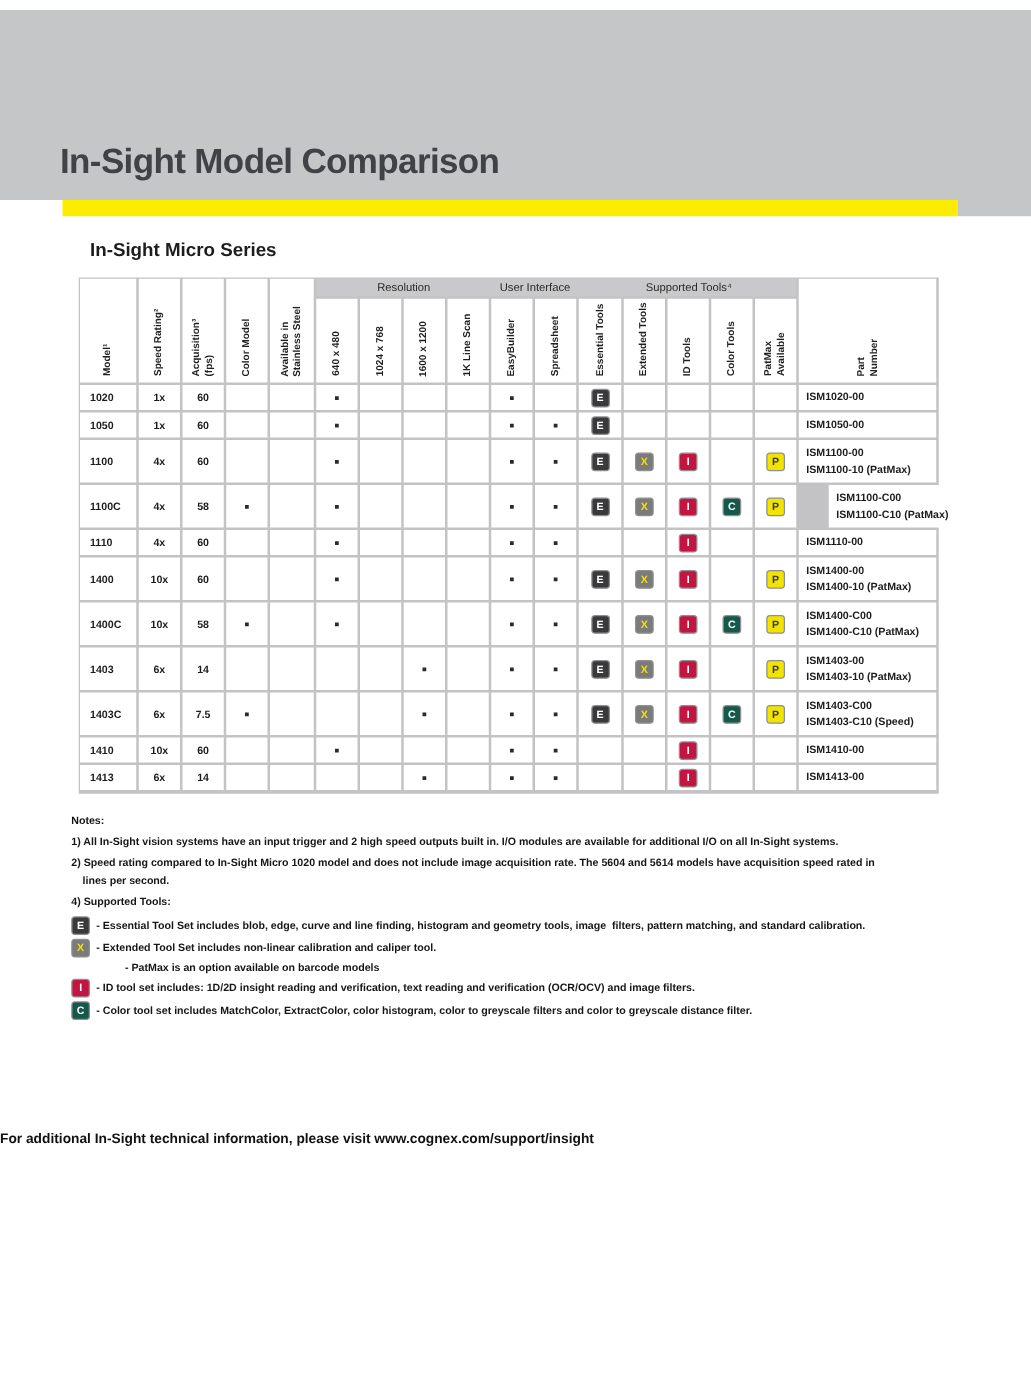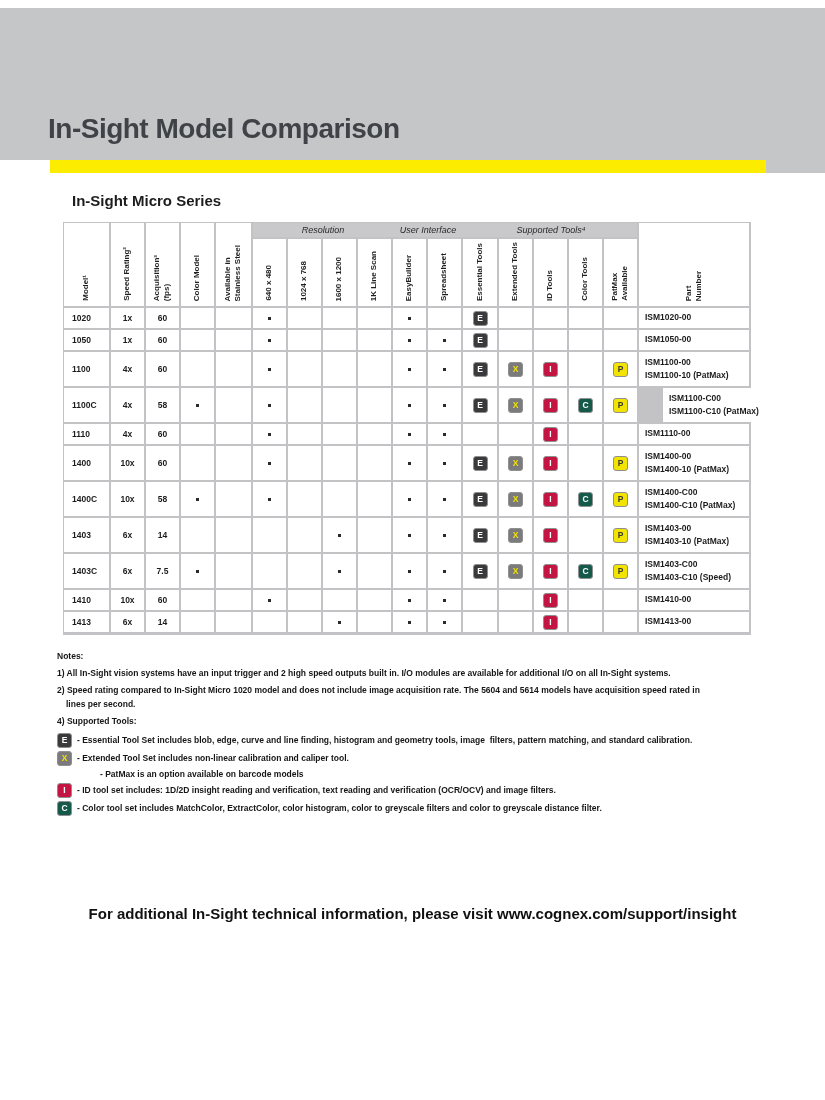--- a/index.html
+++ b/index.html
@@ -9,21 +9,21 @@
   .page-title{position:absolute;left:48px;top:113px;font-size:28px;font-weight:700;
         color:#3f4347;letter-spacing:-0.5px;}
   .yellow-bar{position:absolute;left:50px;top:160px;width:716px;height:13px;background:#fcec00;}
   .yellow-stub{position:absolute;left:766px;top:160px;width:59px;height:13px;background:#c5c6c8;}
   .section-title{position:absolute;left:72px;top:192px;font-size:15px;font-weight:700;color:#1d1d1d;}
 
   .table{position:absolute;left:63px;top:222px;width:688px;height:413px;background:#c3c3c5;}
   .tcell{position:absolute;background:#ffffff;box-sizing:border-box;overflow:hidden;}
   .band{background:#c9c9cb;}
   .band-label{position:absolute;top:0;height:14px;line-height:14px;text-align:center;
-        font-size:9px;color:#2a2a2a;font-style:italic;}
+        font-size:9px;color:#2a2a2a;}
   .vcell{display:flex;align-items:flex-end;justify-content:center;padding-bottom:5px;}
   .vlabel{writing-mode:vertical-rl;transform:rotate(180deg);font-size:8px;font-weight:700;
         color:#1f1f1f;white-space:pre-line;line-height:1.3;}
   .txt-cell{display:flex;align-items:center;font-size:8.5px;font-weight:700;color:#1c1c1c;}
   .left{padding-left:8px;}
   .center{justify-content:center;}
   .dot-cell{display:flex;align-items:center;justify-content:center;}
   .dot{width:3px;height:3px;background:#2b2b2b;}
   .badge{display:inline-block;width:13px;height:13px;border-radius:3px;border:1px solid #8f8f8f;
         font-size:8.5px;font-weight:700;line-height:13px;text-align:center;
@@ -33,21 +33,21 @@
 
   .notes{position:absolute;left:57px;top:651px;width:708px;font-size:8.5px;font-weight:700;
         color:#161616;}
   .notes .nline{margin-bottom:6px;line-height:11px;}
   .notes .cont{padding-left:9px;margin-top:-3px;}
   .legend-row{display:flex;align-items:center;margin-bottom:3px;line-height:11px;}
   .legend-row .badge{flex:0 0 13px;margin-right:5px;}
   .legend-row.sub{padding-left:43px;}
   .legend-text{white-space:pre-wrap;}
 
-  .footer{position:absolute;left:0;top:905px;width:825px;text-align:center;font-size:15px;
+  .footer{position:absolute;left:0;top:905px;width:825px;text-align:left;font-size:11px;
         font-weight:700;color:#111111;}
   .page-num{position:absolute;left:24px;top:1058px;font-size:11px;color:#222222;}
 </style>
 </head>
 <body>
 
 <div class="page">
   <div class="gray-band"></div>
   <div class="page-title">In-Sight Model Comparison</div>
   <div class="yellow-bar"></div>

